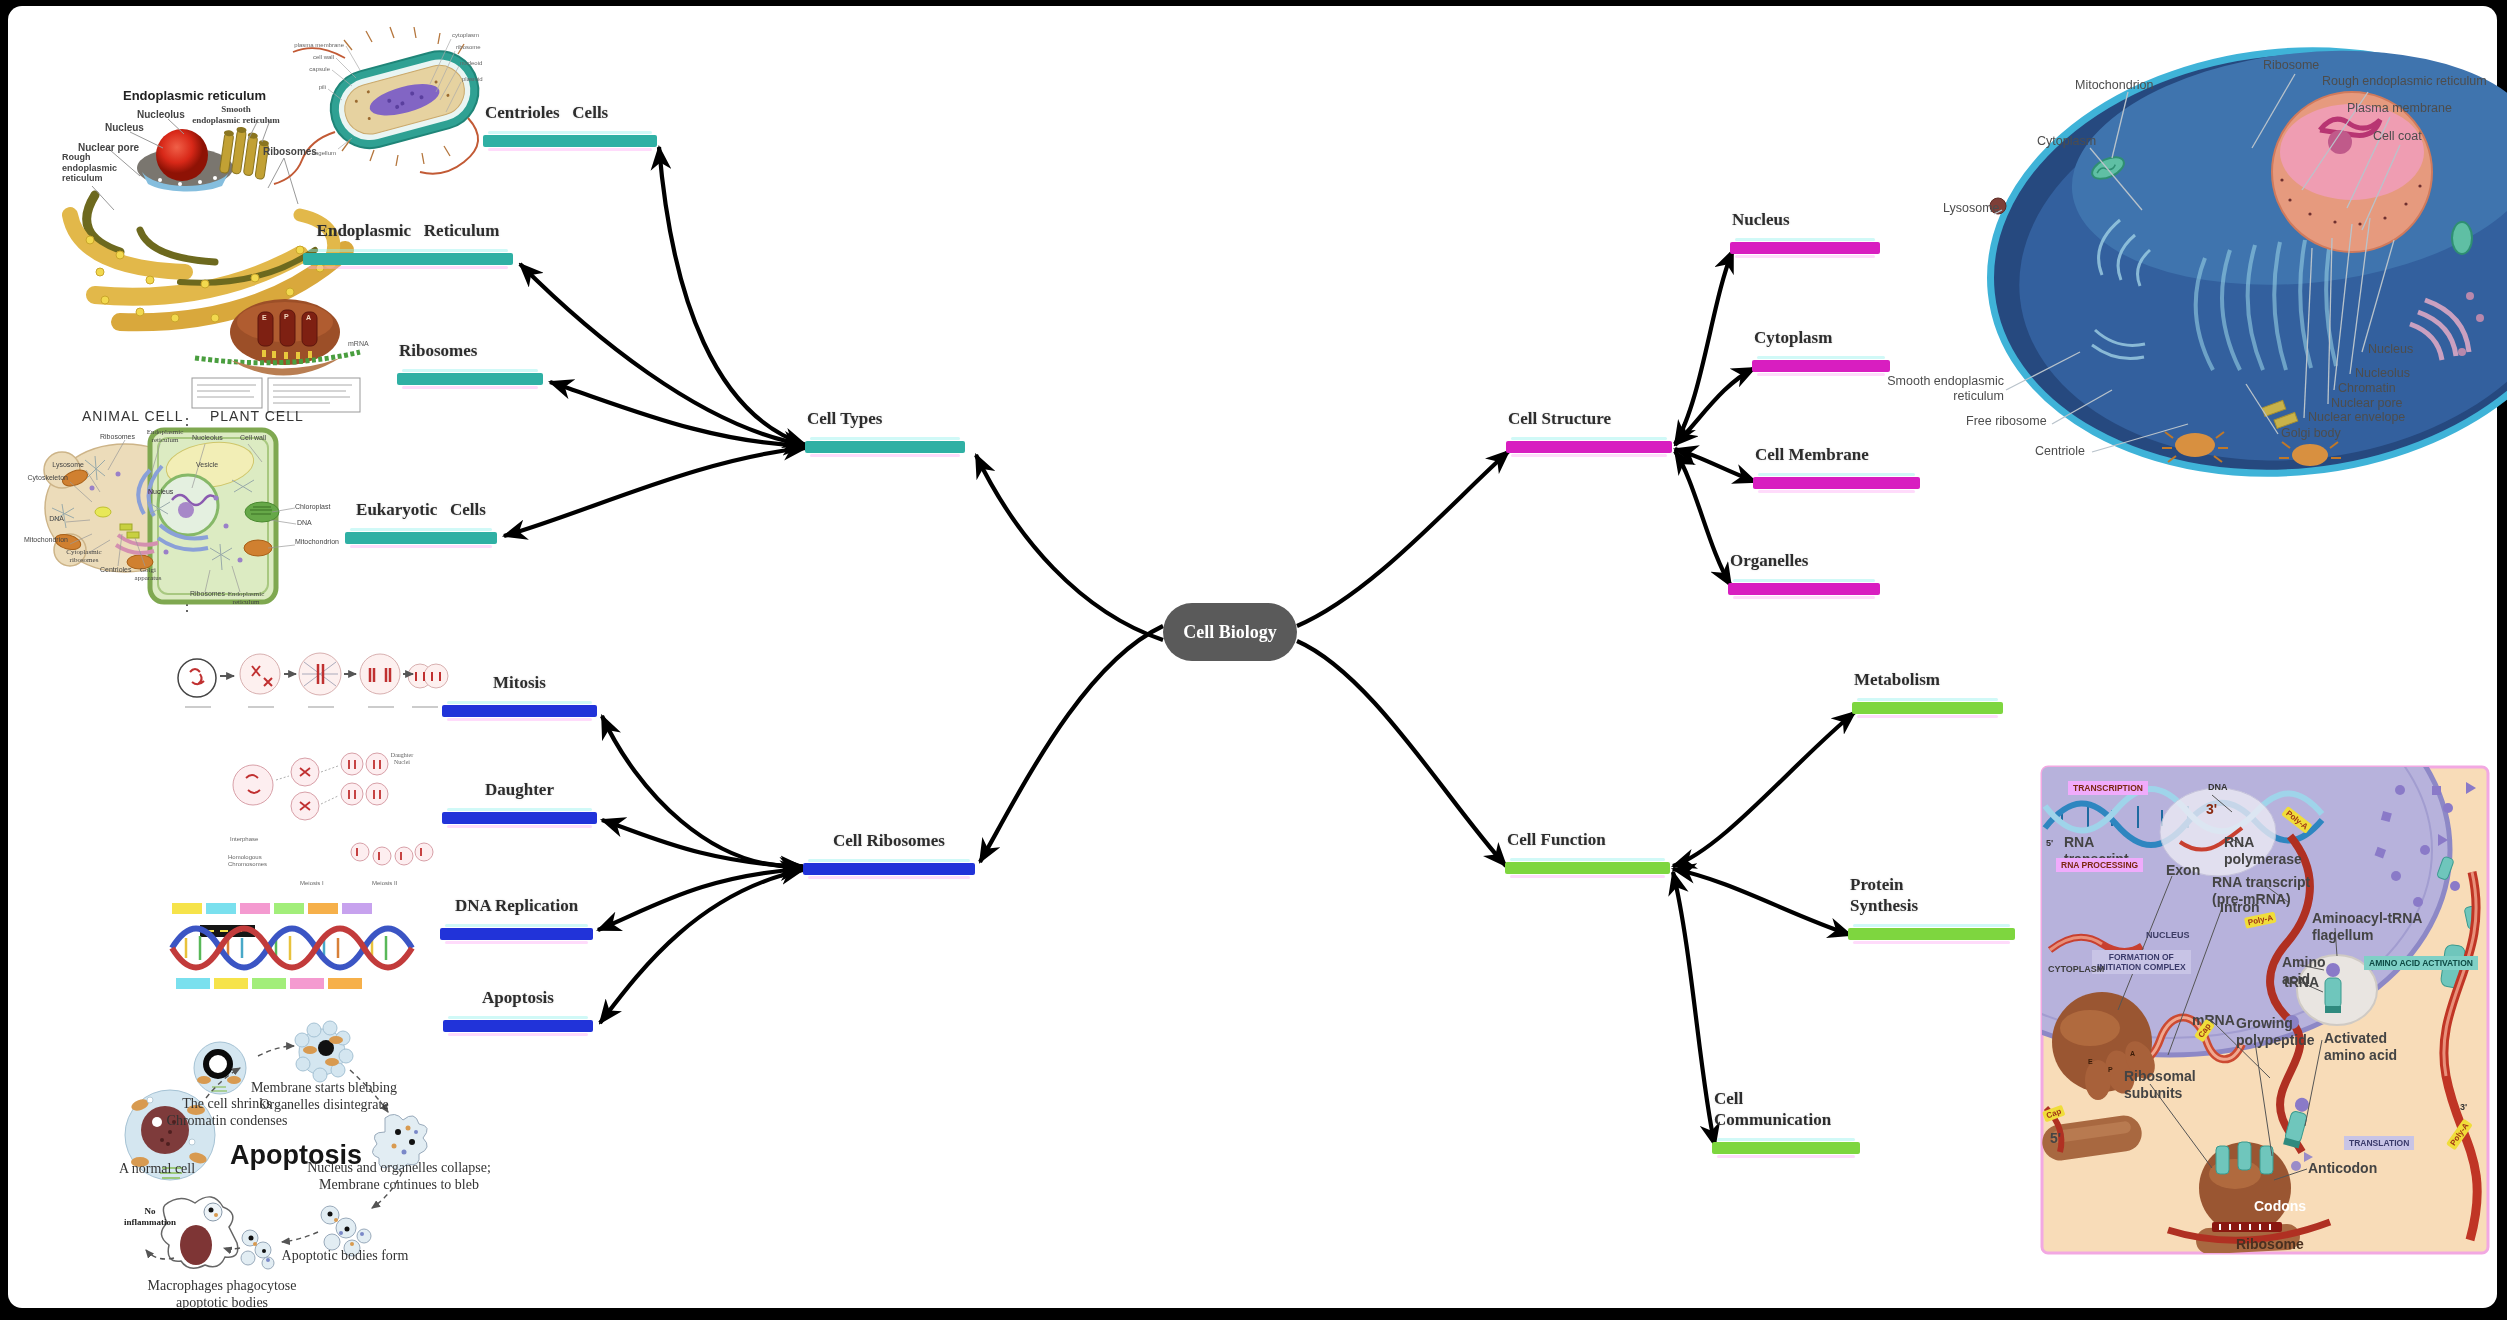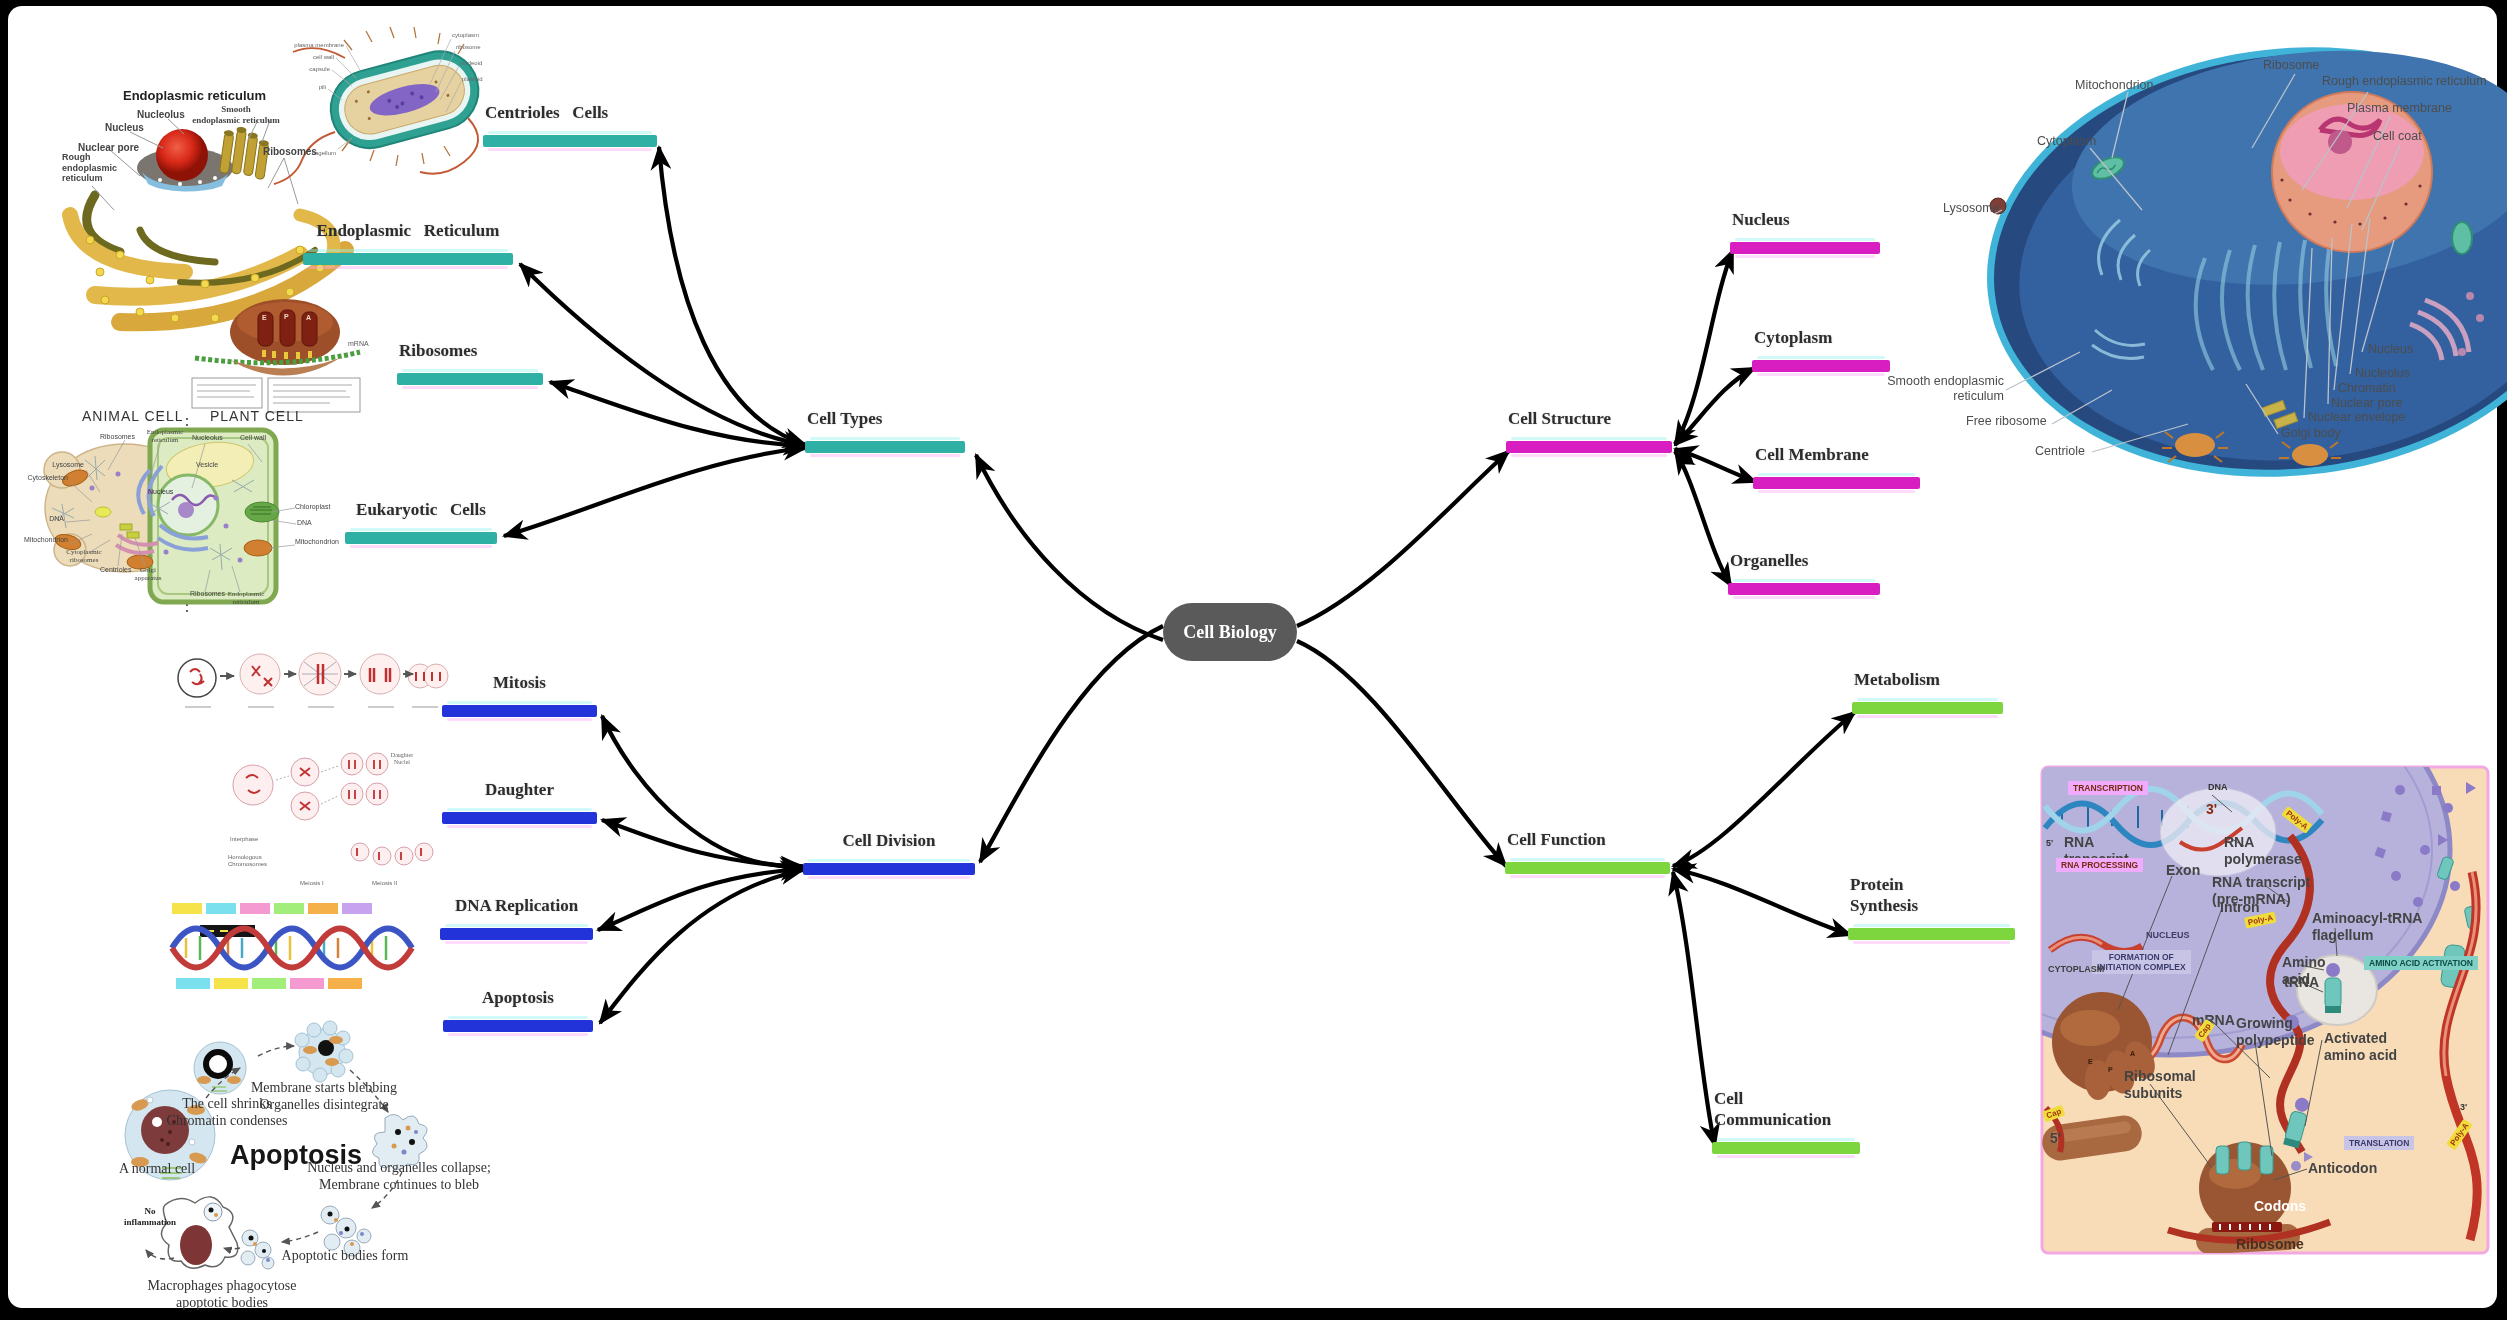--- a/index.html
+++ b/index.html
@@ -702,21 +702,21 @@
 
 <div class="node" style="left:805px;top:408px;width:160px">
   <div class="nlbl">Cell Types</div>
   <div class="bar teal"></div>
   </div>
 <div class="node" style="left:1506px;top:408px;width:166px">
   <div class="nlbl">Cell Structure</div>
   <div class="bar magenta"></div>
   </div>
 <div class="node center" style="left:803px;top:830px;width:172px">
-  <div class="nlbl">Cell Division</div>
+  <div class="nlbl">Cell Ribosomes</div>
   <div class="bar blue"></div>
   </div>
 <div class="node" style="left:1505px;top:829px;width:165px">
   <div class="nlbl">Cell Function</div>
   <div class="bar green"></div>
   </div>
 <div class="node" style="left:483px;top:102px;width:174px">
   <div class="nlbl">Centrioles   Cells</div>
   <div class="bar teal"></div>
   </div>

